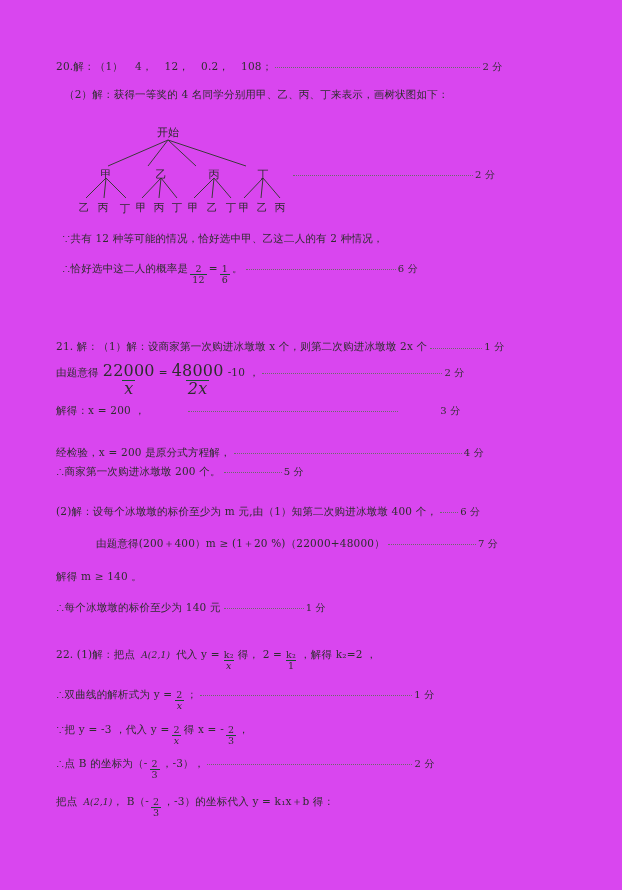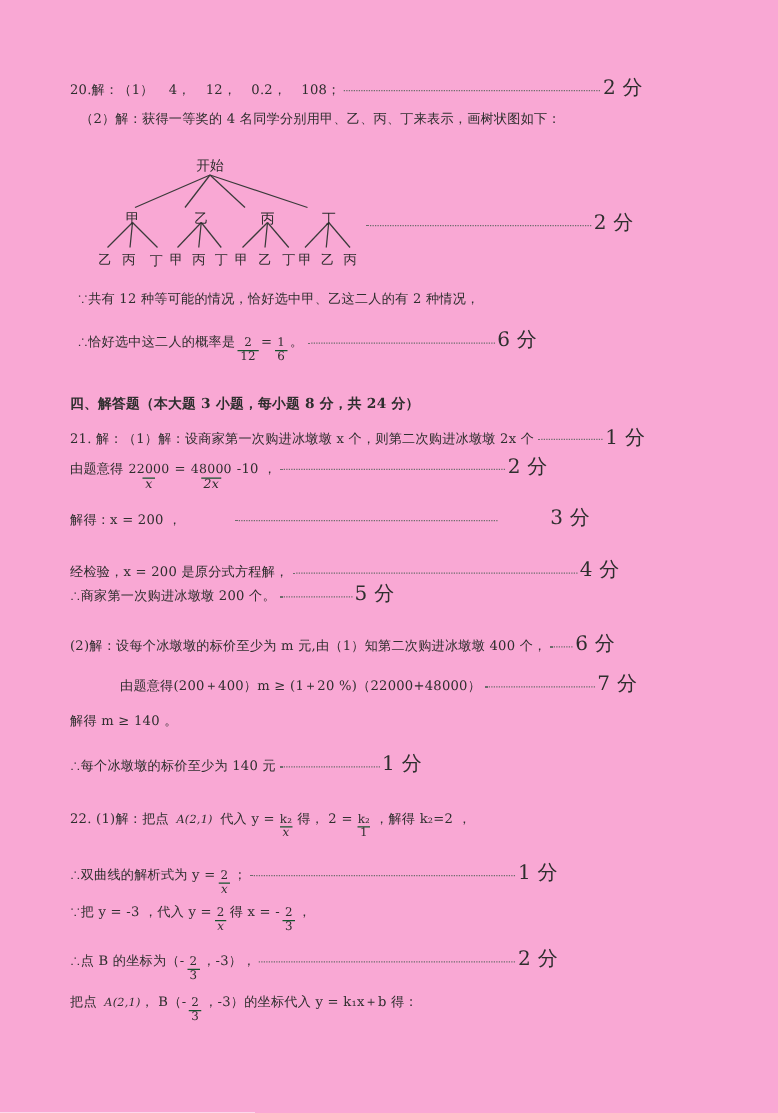--- a/index.html
+++ b/index.html
@@ -13,21 +13,21 @@
     position: relative;
     font-family: "DejaVu Serif", "Liberation Serif", serif;
     color: #2b2b2b;
     overflow: hidden;
   }
   .page {
     position: absolute;
     left: 0; top: 0;
     width: 622px;
     height: 890px;
-    background: #f9a8d4;
+    background: #d946ef;
   }
   .line {
     position: absolute;
     white-space: nowrap;
     font-size: 10.5px;
     letter-spacing: 0.2px;
     color: #2e2e2e;
     display: flex;
     align-items: baseline;
   }
@@ -41,39 +41,39 @@
   .leader {
     display: inline-block;
     border-bottom: 1px dotted #6b6b6b;
     height: 6px;
     margin: 0 2px 0 3px;
     position: relative;
     top: -2px;
   }
   .score {
     display: inline-block;
-    font-size: 16px;
+    font-size: 10px;
     color: #2e2e2e;
   }
 
   
   .frac {
     display: inline-flex;
     flex-direction: column;
     align-items: center;
     vertical-align: middle;
     position: relative;
     top: 0px;
     margin: 0 2px;
     font-size: 9.5px;
     line-height: 1.05;
   }
   .frac .num { padding: 0 2px; }
   .frac .den { padding: 0 2px; border-top: 1px solid #14532d; }
-  .frac.big { font-size: 10px; }
+  .frac.big { font-size: 16px; }
 
   
   #tree-diagram {
     position: absolute;
     left: 56px;
     top: 122px;
     width: 250px;
     height: 98px;
   }
   #tree-diagram svg { display: block; }
@@ -178,23 +178,20 @@
     <span class="t">=</span>
     <span class="frac">
       <span class="num">1</span>
       <span class="den">6</span>
     </span>
     <span class="t">。</span>
     <span class="leader" style="width:150px;"></span>
     <span class="score">6 分</span>
   </div>
 
-  <div class="line bold" style="left:56px; top:315px; font-size:11px;">
-    <span class="t">四、解答题（本大题 3 小题，每小题 8 分，共 24 分）</span>
-  </div>
 
   <div class="line" style="left:56px; top:340px;align-items:center;">
     <span class="t">21. 解：（1）解：设商家第一次购进冰墩墩 x 个，则第二次购进冰墩墩 2x 个</span>
     <span class="leader" style="width:52px;"></span>
     <span class="score">1 分</span>
   </div>
 
   <div class="line" style="left:56px; top:363px;">
     <span class="t">由题意得</span>
     <span class="frac big">

